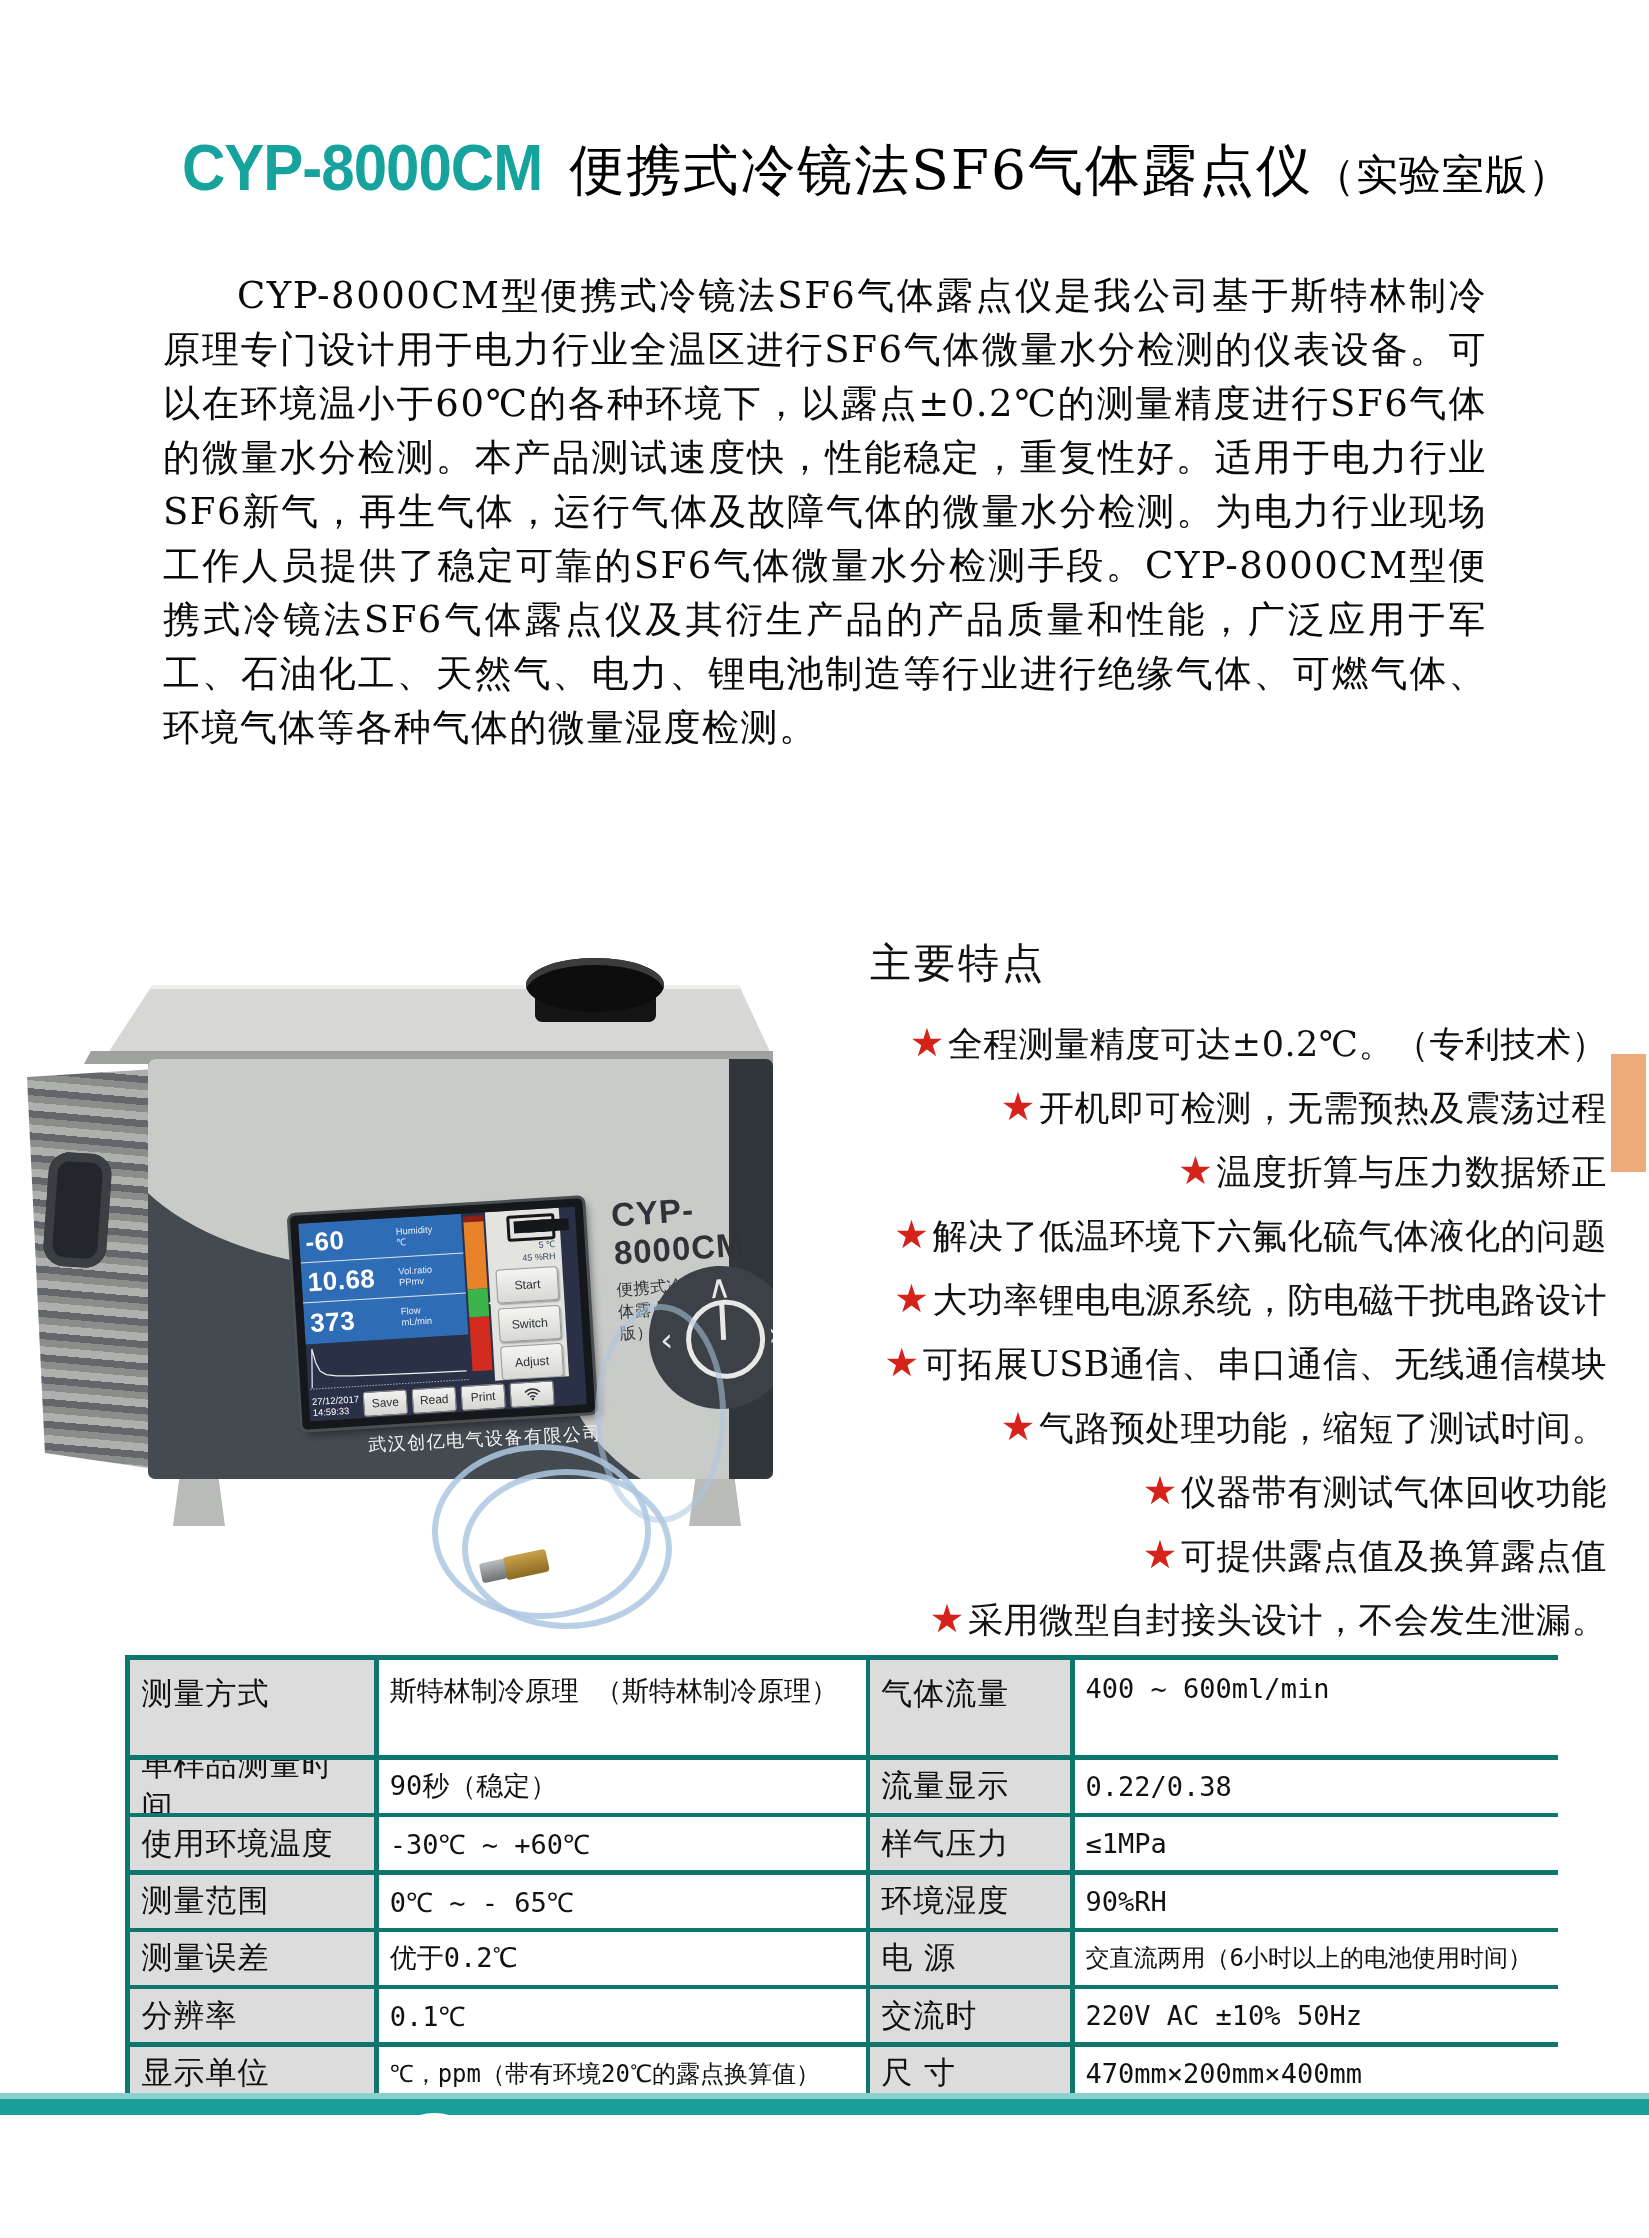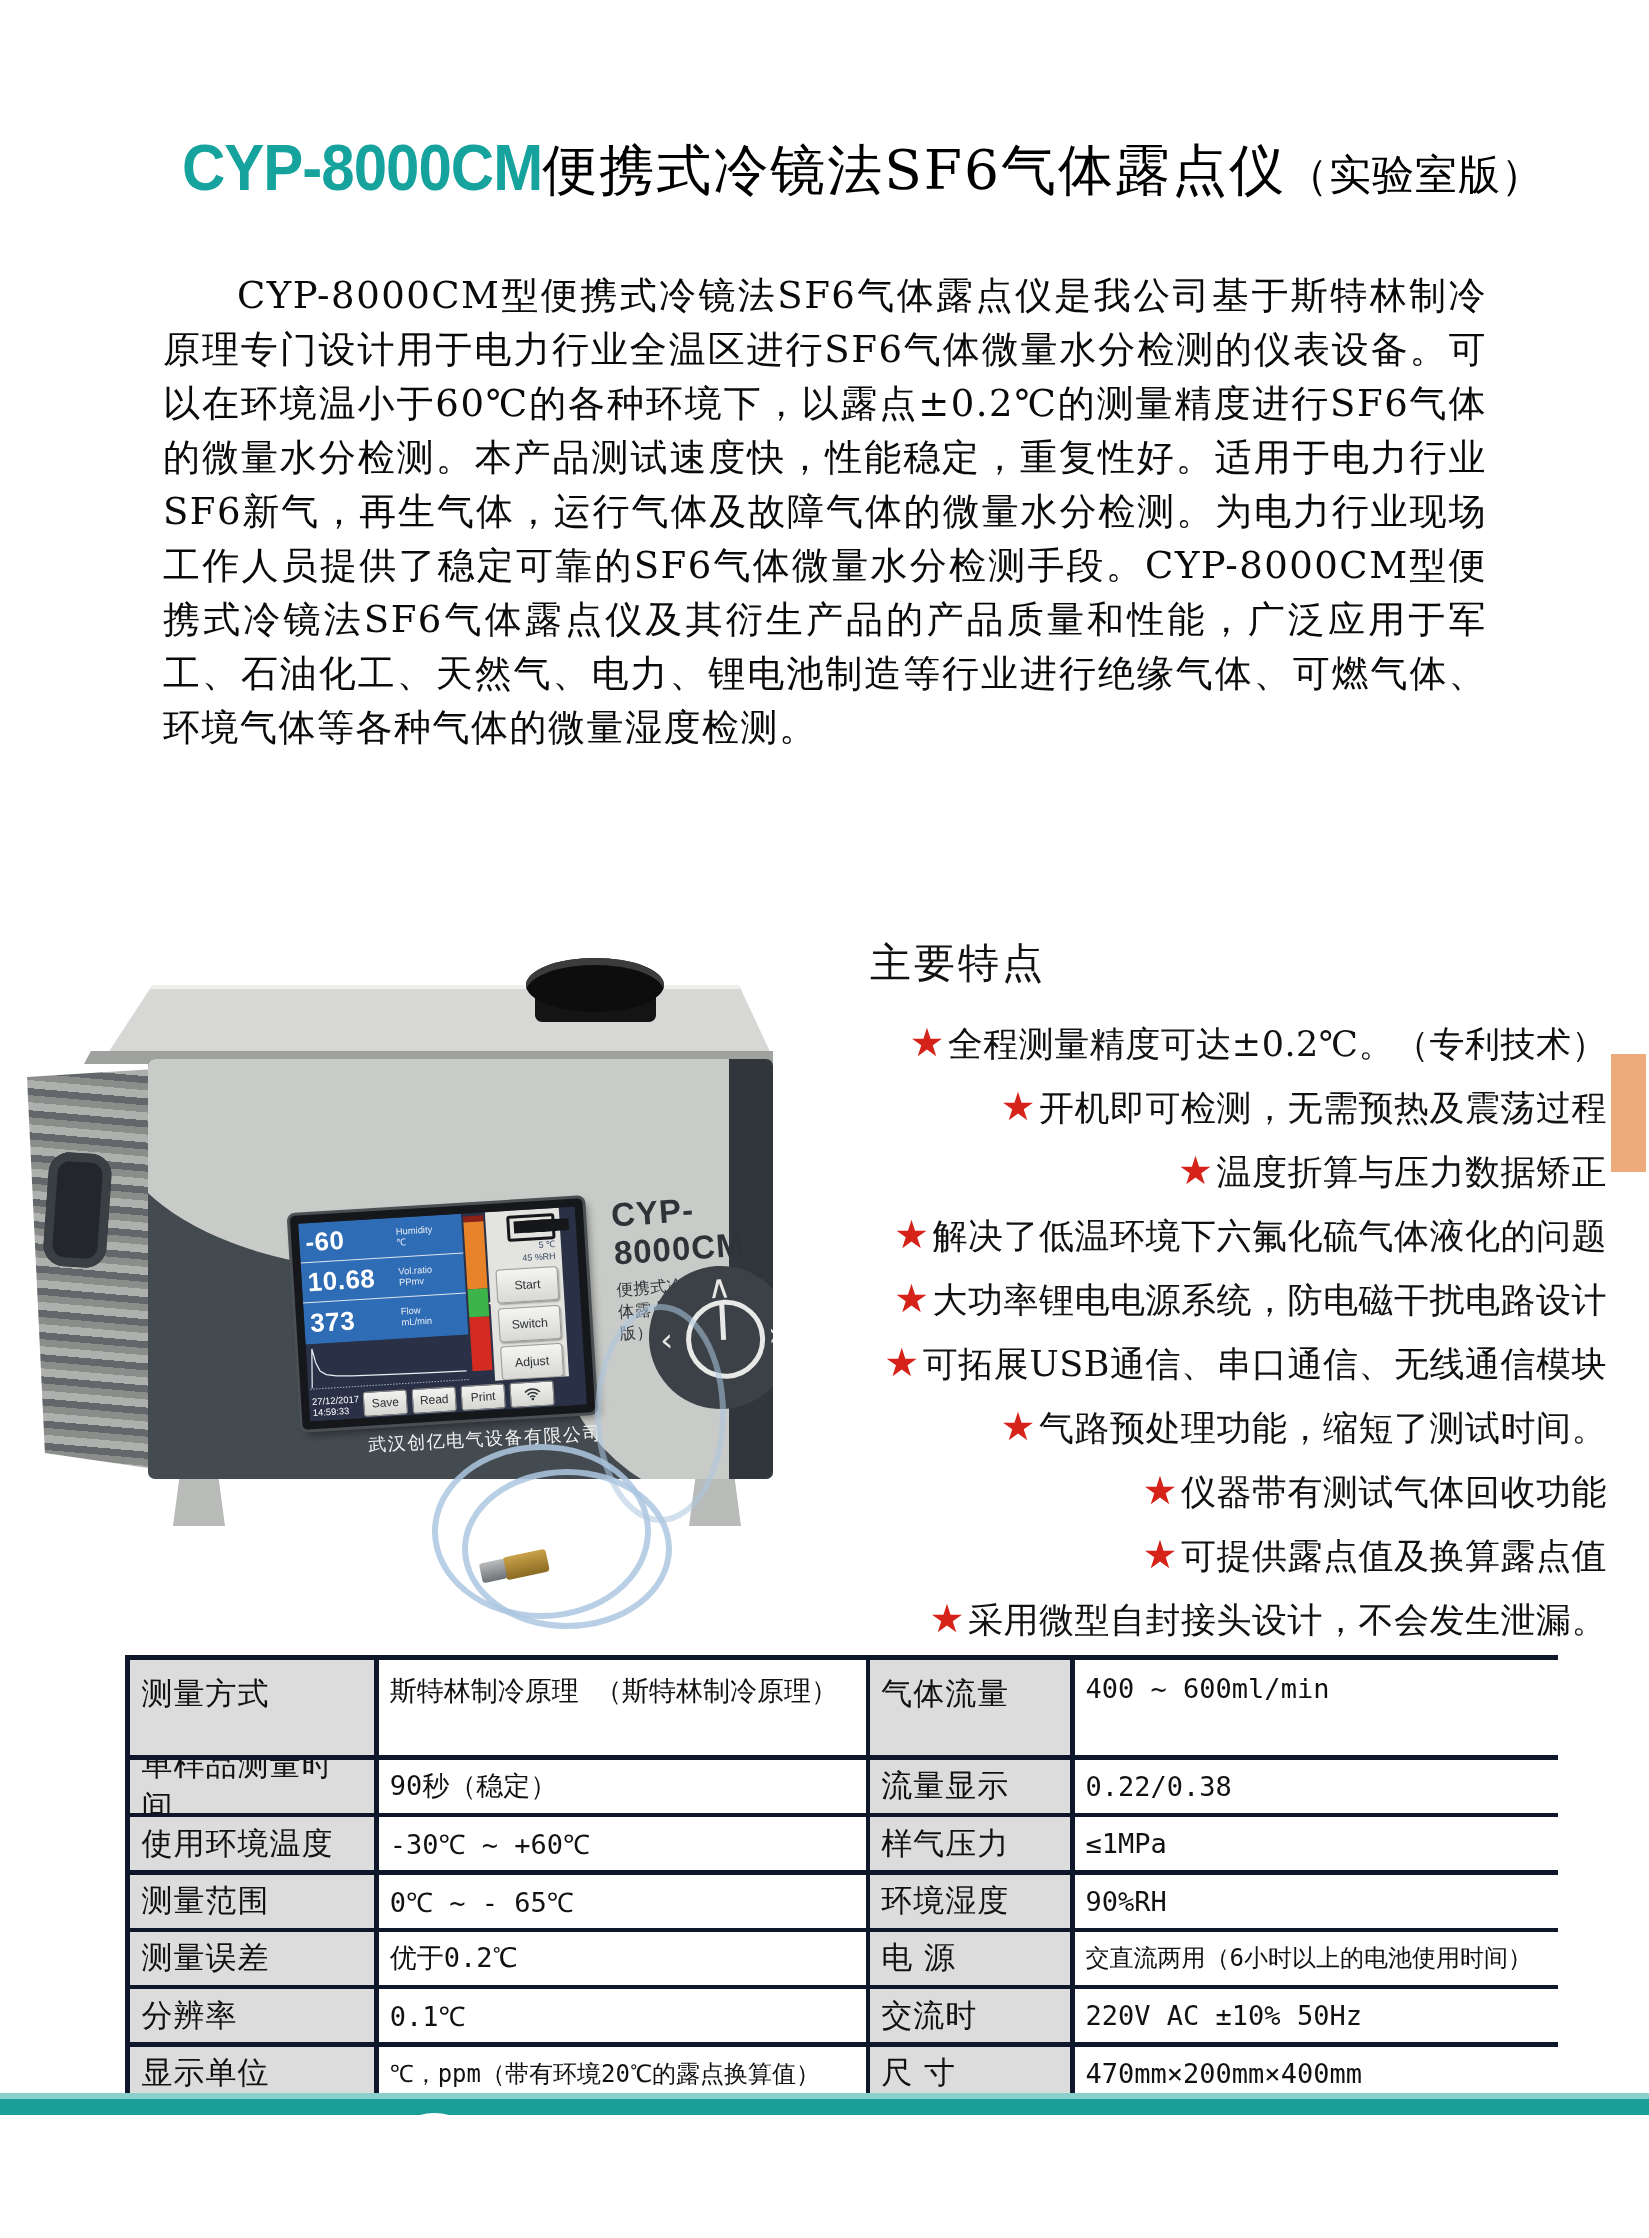--- a/index.html
+++ b/index.html
@@ -4,21 +4,21 @@
 <style>
   html,body{margin:0;padding:0;background:#ffffff;}
   .page{position:relative;width:1650px;height:2115px;background:#ffffff;overflow:hidden;
         font-family:"Liberation Sans",sans-serif;color:#111;}
 
   
   .doc-title{position:absolute;left:182px;top:138px;display:flex;align-items:flex-end;white-space:nowrap;}
   .doc-title .model{font-family:"Liberation Sans",sans-serif;font-weight:bold;font-size:60px;
         letter-spacing:-1px;color:#16A29D;line-height:1;transform:scaleY(1.08);}
   .doc-title .cn{font-family:"DejaVu Serif","Liberation Serif",serif;font-size:55px;color:#000;
-        line-height:1;letter-spacing:2px;}
+        line-height:1;margin-left:27px;letter-spacing:2px;}
   .doc-title .lab{font-family:"DejaVu Serif","Liberation Serif",serif;font-size:42px;color:#000;
         line-height:1.1;letter-spacing:1px;}
 
   
   .intro{position:absolute;left:163px;top:232px;width:1324px;
         font-family:"DejaVu Serif","Liberation Serif",serif;
         font-size:37px;line-height:54px;letter-spacing:1.5px;text-align:justify;
         text-indent:74px;color:#0a0a0a;}
 
   
@@ -102,21 +102,21 @@
         border:1.5px solid #90908c;border-radius:3.5px;display:flex;align-items:center;justify-content:center;
         font-size:12px;color:#2c3136;}
   .feet{position:absolute;width:52px;height:47px;background:#b9bbb8;clip-path:polygon(12% 0,88% 0,100% 100%,0 100%);}
   .tube{position:absolute;border:6.4px solid rgba(173,199,224,.85);border-radius:50%;}
   .fitting{position:absolute;left:477px;top:595px;width:44px;height:23px;background:
         linear-gradient(#c9a24a,#8a6a22);border-radius:4px;transform:rotate(-12deg);}
   .fitting::before{content:"";position:absolute;left:-24px;top:1px;width:25px;height:20px;
         background:linear-gradient(#b9bbbd,#6e7174);border-radius:3px;}
 
   
-  .spec-table{position:absolute;left:125px;top:1655px;width:1433px;background:#0f172a;
+  .spec-table{position:absolute;left:125px;top:1655px;width:1433px;background:#0f766e;
         display:grid;grid-template-columns:244px 487px 200px 501px;
         grid-template-rows:95px repeat(6,53px);gap:4.4px;padding:5.4px;box-sizing:border-box;}
   .cell{display:flex;align-items:center;background:#fff;padding:0 11px;overflow:hidden;}
   .cell.lab{background:#DCDCDC;font-family:"DejaVu Serif","Liberation Serif",serif;font-size:31px;letter-spacing:1px;}
   .cell.val{font-family:"DejaVu Sans Mono","Liberation Mono",monospace;font-size:27px;letter-spacing:0;}
   .row1{align-items:flex-start;padding-top:13px;}
 
   
   .footer{position:absolute;left:0;top:2093px;width:1650px;height:138px;background:#1A9E98;
         display:flex;align-items:center;}

